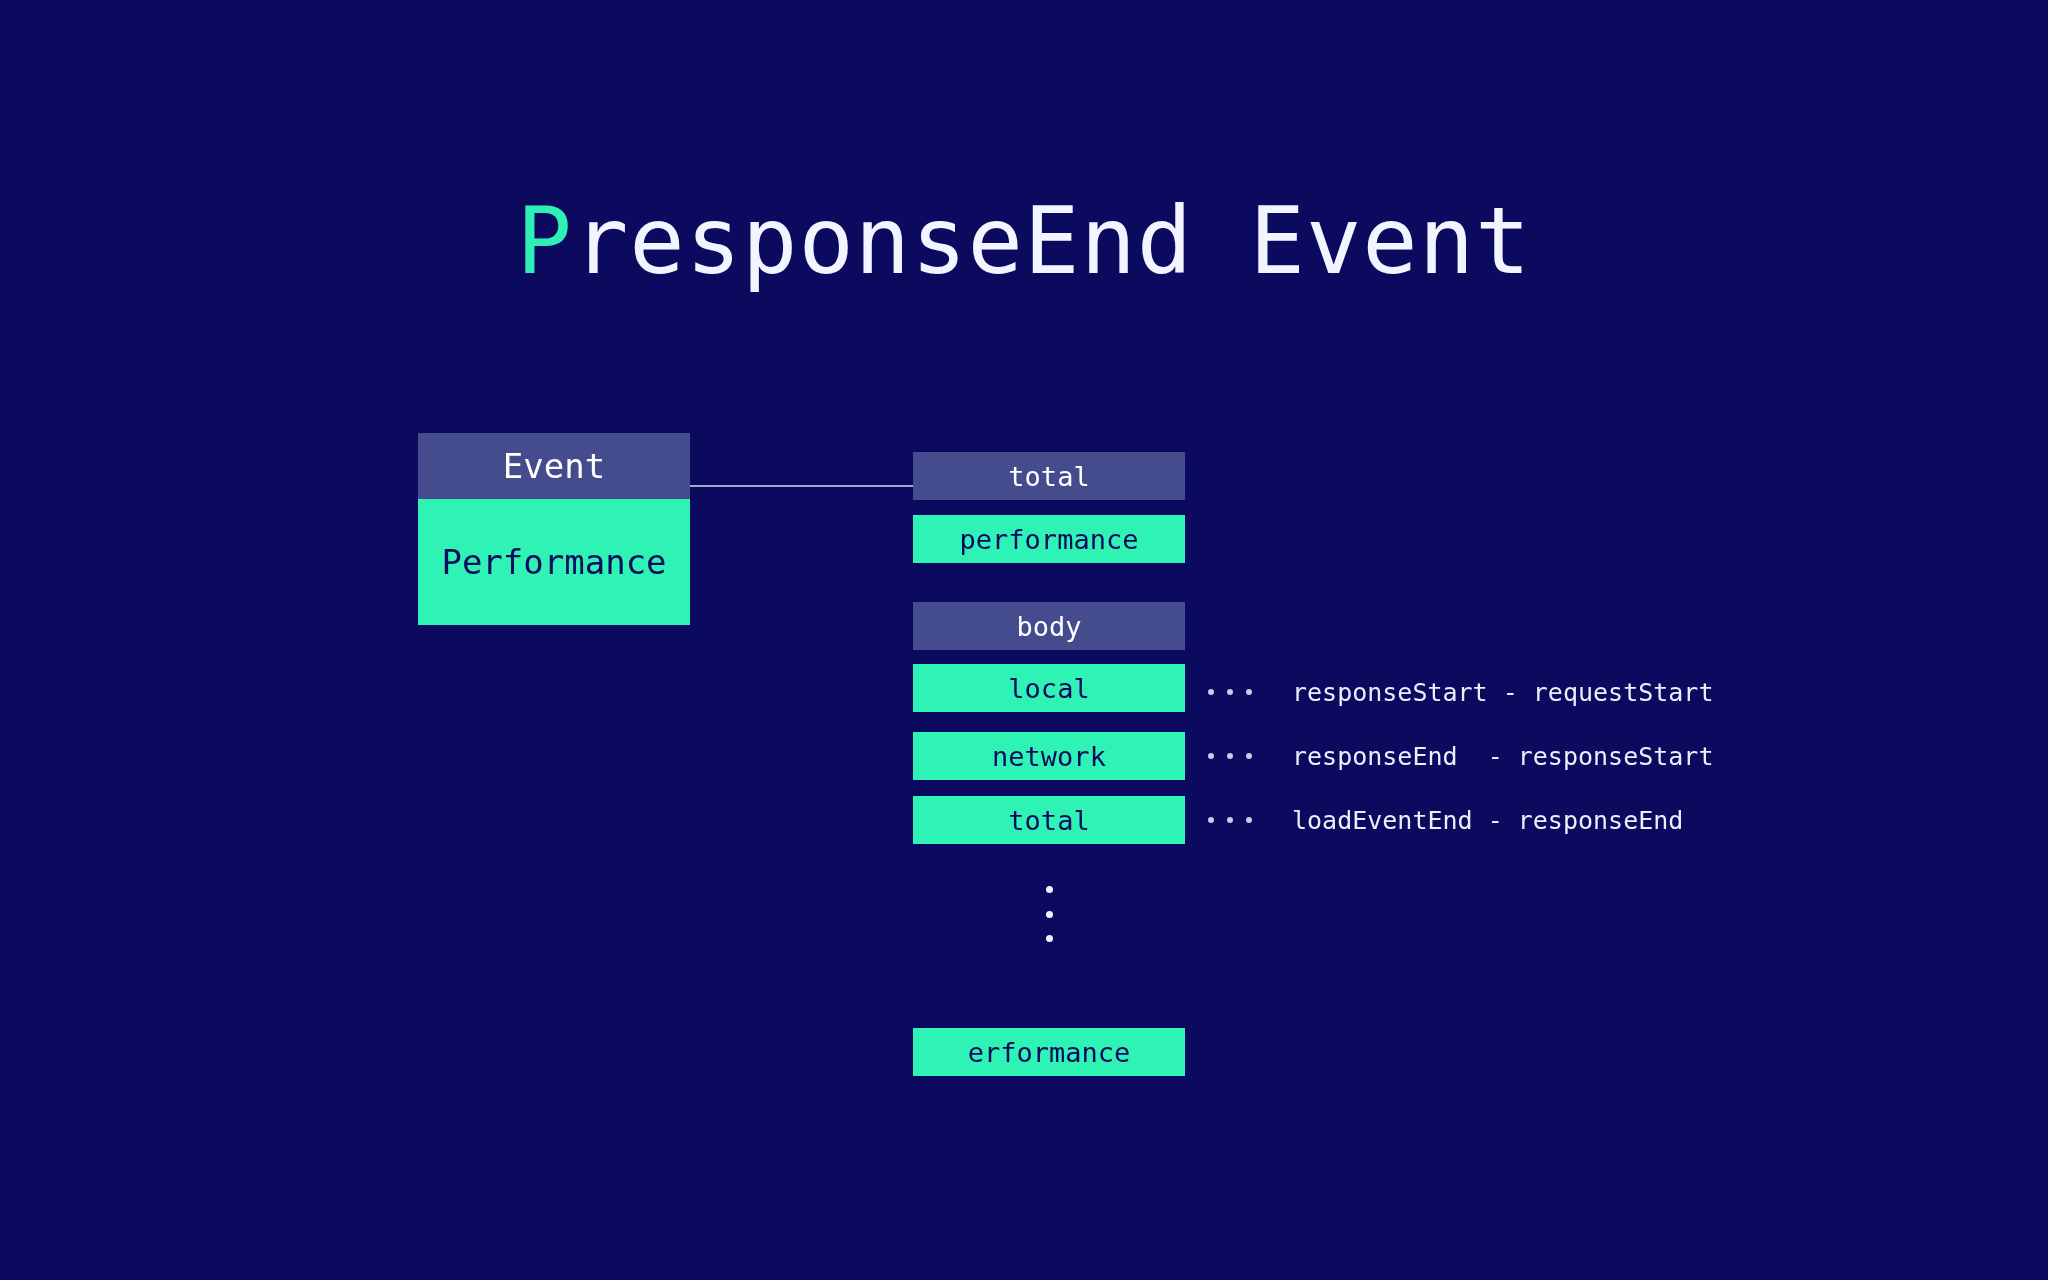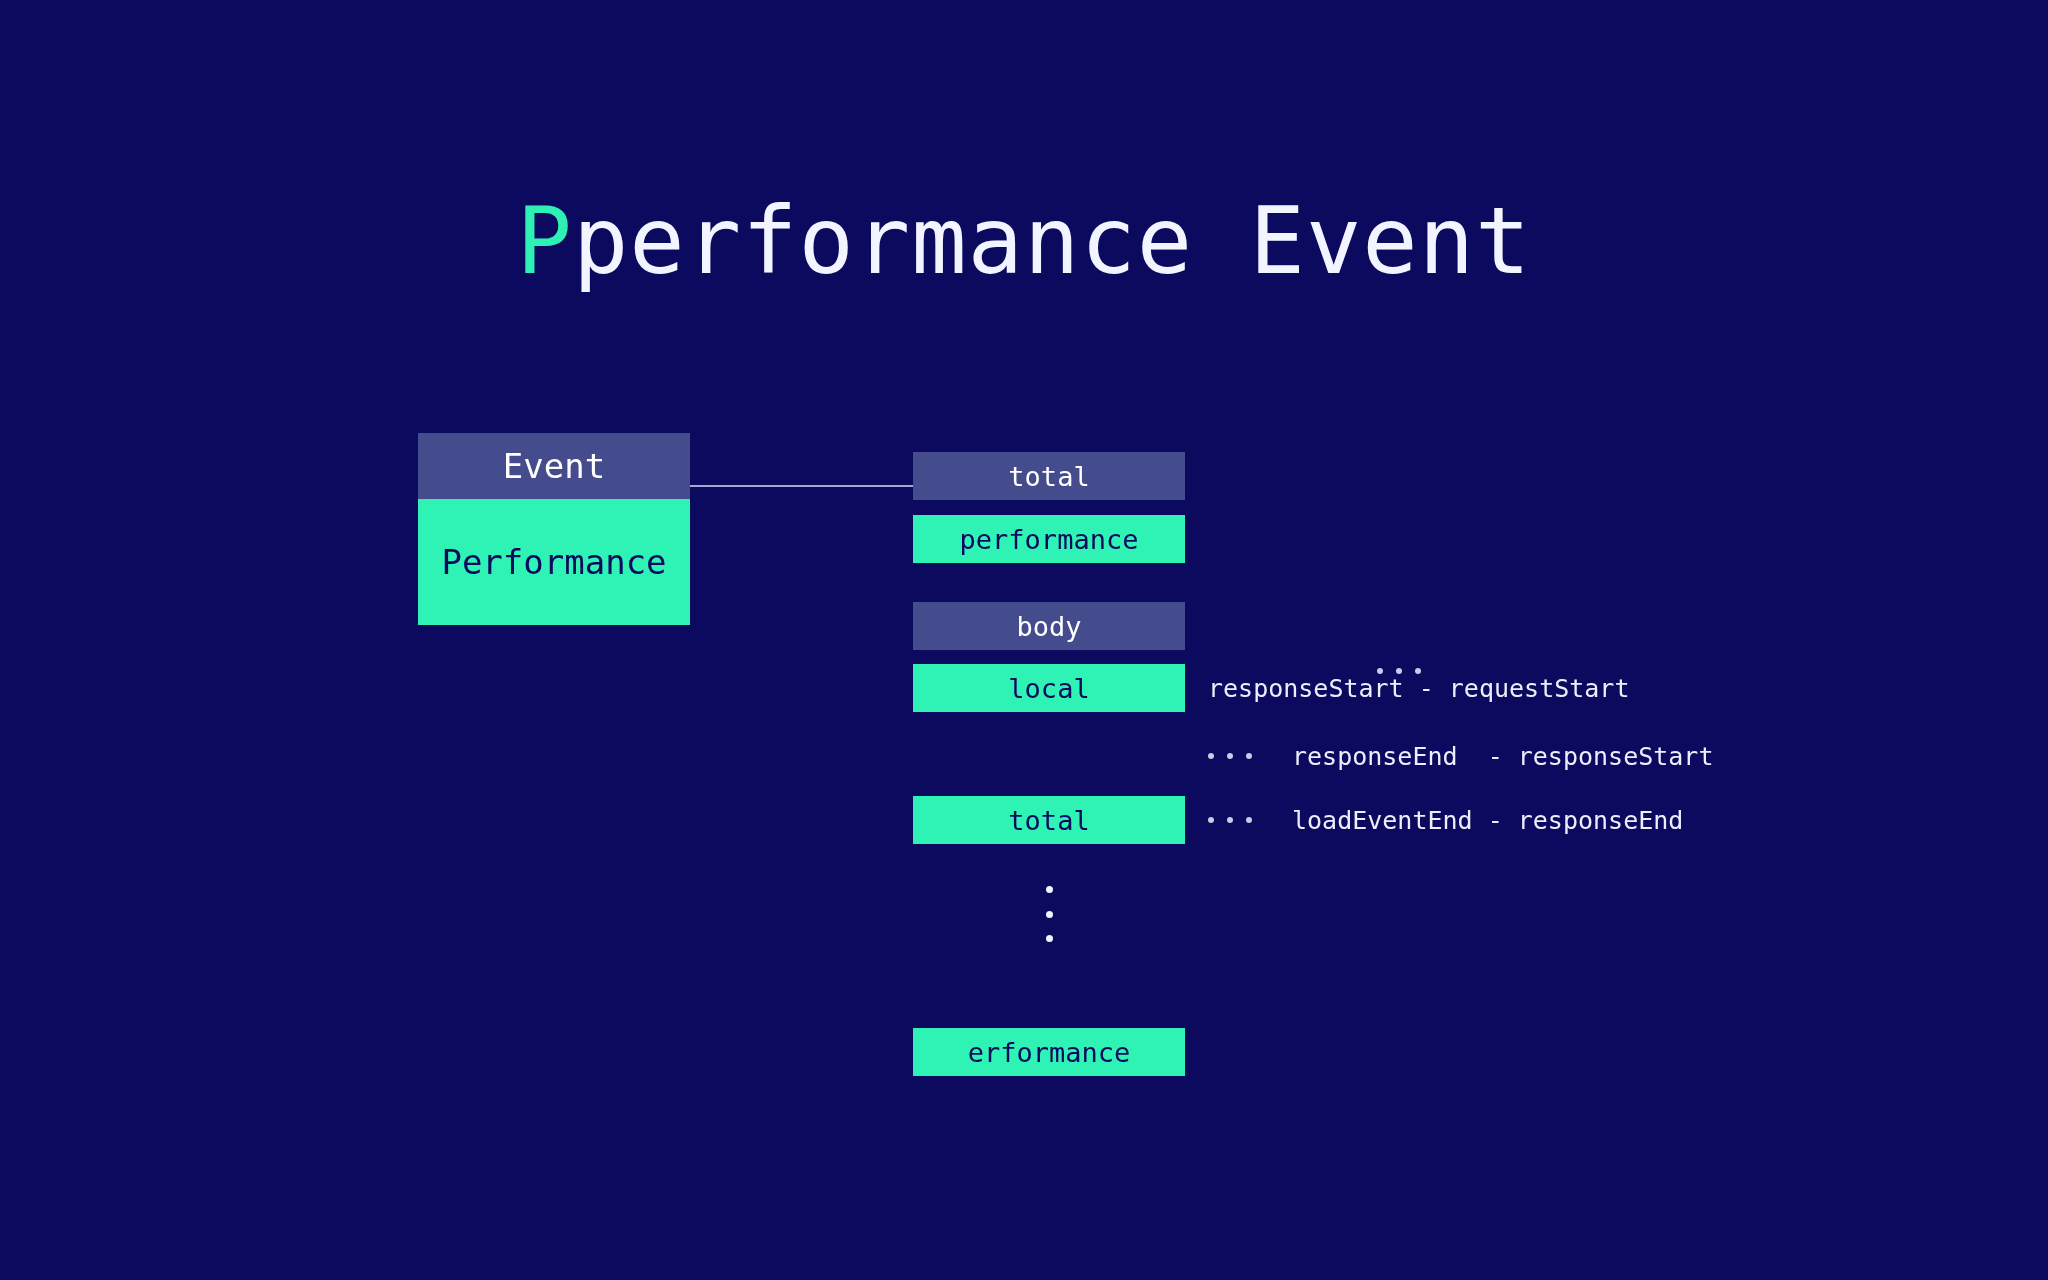--- a/index.html
+++ b/index.html
@@ -138,41 +138,42 @@
     gap: 13px;
     margin-right: 40px;
   }
   .annot .hdots i {
     display: block;
     width: 6px;
     height: 6px;
     border-radius: 50%;
     background: #c9cce6;
   }
-  .a-local   { top: 668px; flex-direction: column; }
+  .a-local   { top: 668px; }
   .a-network { top: 732px; }
   .a-total   { top: 796px; }
 </style>
 </head>
 <body>
 
 <div id="stage">
 
-  <div class="title"><span class="accent">P</span><span>performance Event</span></div>
+  <div class="title"><span class="accent">P</span><span>responseEnd Event</span></div>
 
   <div class="box key event-key">Event</div>
   <div class="box val event-val">Performance</div>
 
   <div class="connector"></div>
 
   <div class="box key r r-type">total</div>
   <div class="box val r r-perf">performance</div>
 
   <div class="box key r r-body">body</div>
   <div class="box val r r-local">local</div>
+  <div class="box val r r-network">network</div>
   <div class="box val r r-total">total</div>
 
   <div class="vdots">
     <i></i>
     <i></i>
     <i></i>
   </div>
 
   <div class="box val r r-timestamp">erformance</div>
 

